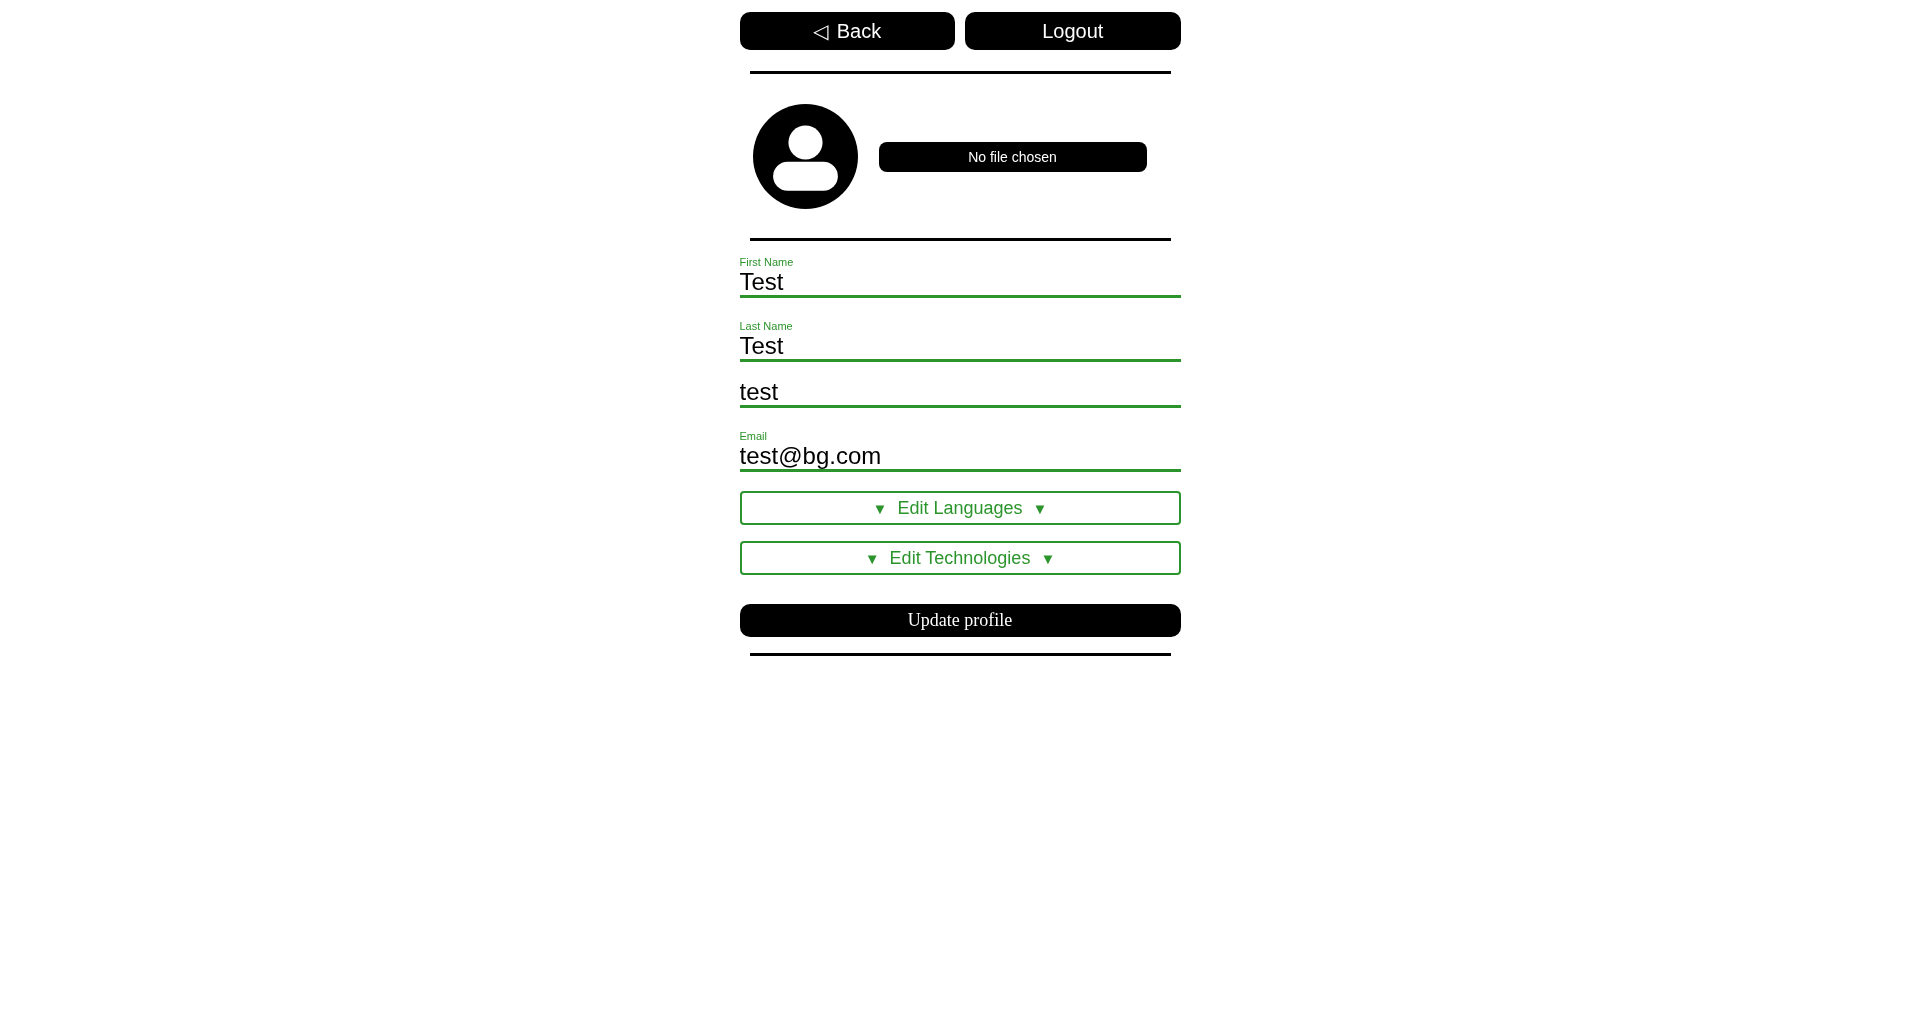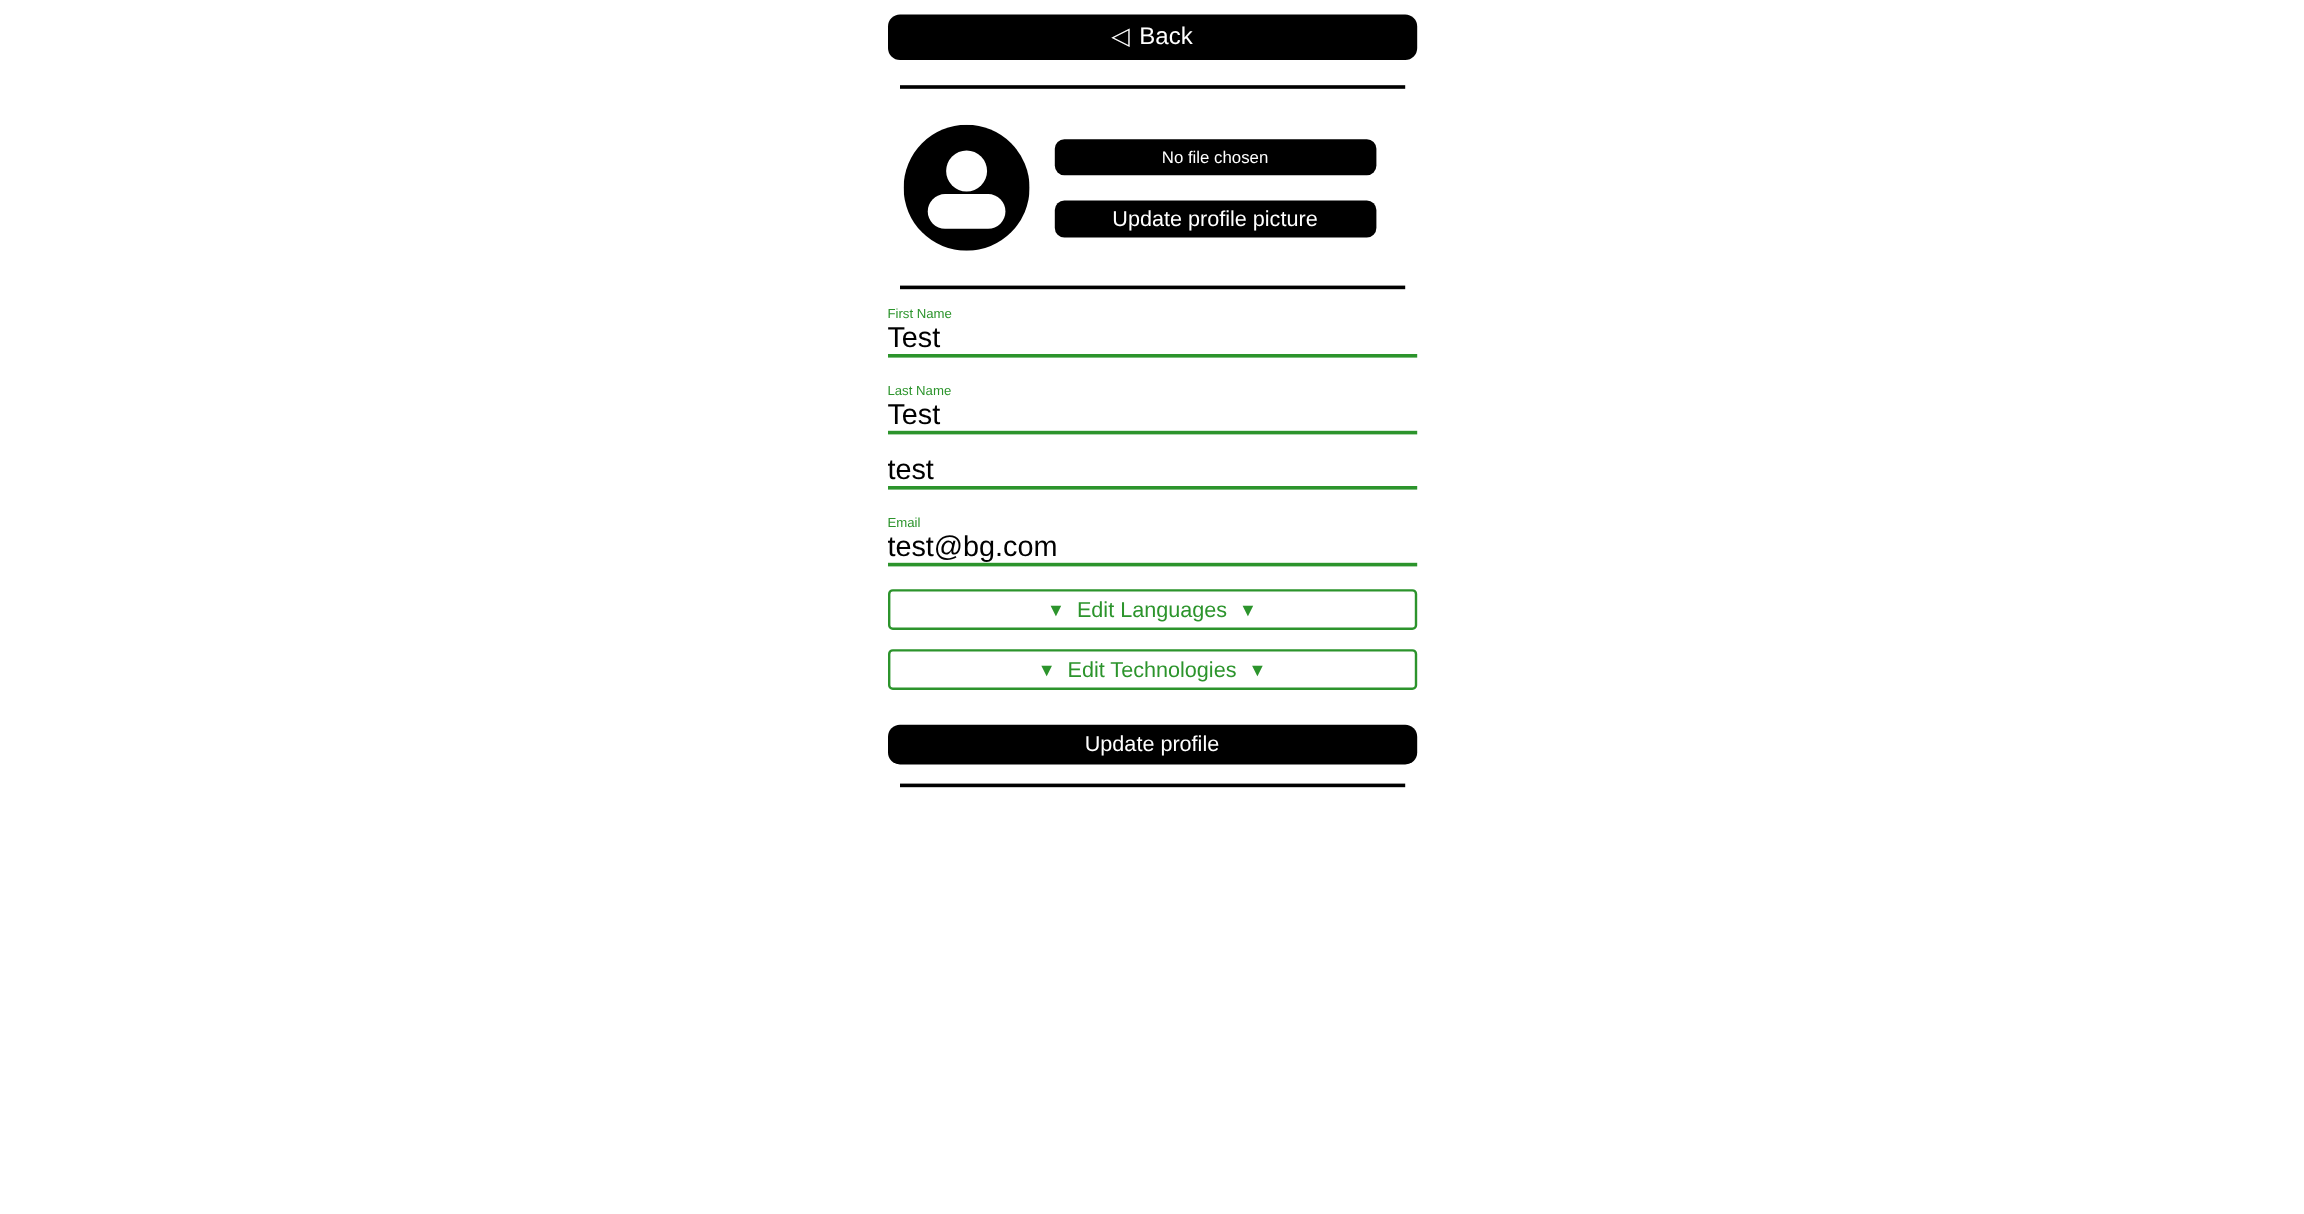--- a/index.html
+++ b/index.html
@@ -131,57 +131,58 @@
     margin: 0;
   }
 
   
   .btn-edit-lang { margin-top: 0; }
   .btn-edit-tech { margin-top: 16px; }
   .btn-update-profile {
     margin-top: 29px;
     height: 33px;
     font-size: 18px;
+    font-family: Liberation Serif, serif;
   }
   .btn-delete {
     margin-top: 16px;
     height: 34px;
     font-size: 18px;
   }
   .back-arrow { font-size: 20px; line-height: 1; }
   .down-arrow { font-size: 15px; line-height: 1; }
 </style>
 </head>
 <body>
 
 <div class="page">
   <div class="column">
 
     <div class="header-row">
       <button class="btn-black">
         <span class="back-arrow">◁</span>
         <span>Back</span>
+      </button>
+      <button class="btn-black">
+        <span>Logout</span>
       </button>
     </div>
 
     <hr class="divider divider-1">
 
     <div class="avatar-row">
       <svg class="avatar-svg" viewBox="0 0 24 24" aria-hidden="true">
         <circle cx="12" cy="12" r="12" fill="#000"></circle>
         <circle cx="12" cy="8.8" r="3.9" fill="#fff"></circle>
         <rect x="4.6" y="13.2" width="14.8" height="6.6" rx="3.3" fill="#fff"></rect>
       </svg>
       <div class="picture-buttons">
         <button class="btn-black btn-file">
           <span>No file chosen</span>
         </button>
-        <button class="btn-black btn-update-pic">
-          <span>Update profile picture</span>
-        </button>
       </div>
     </div>
 
     <hr class="divider divider-2">
 
     <div class="fields">
 
       <div class="field">
         <label class="field-label">First Name</label>
         <input class="field-input" type="text" value="Test" style="">

